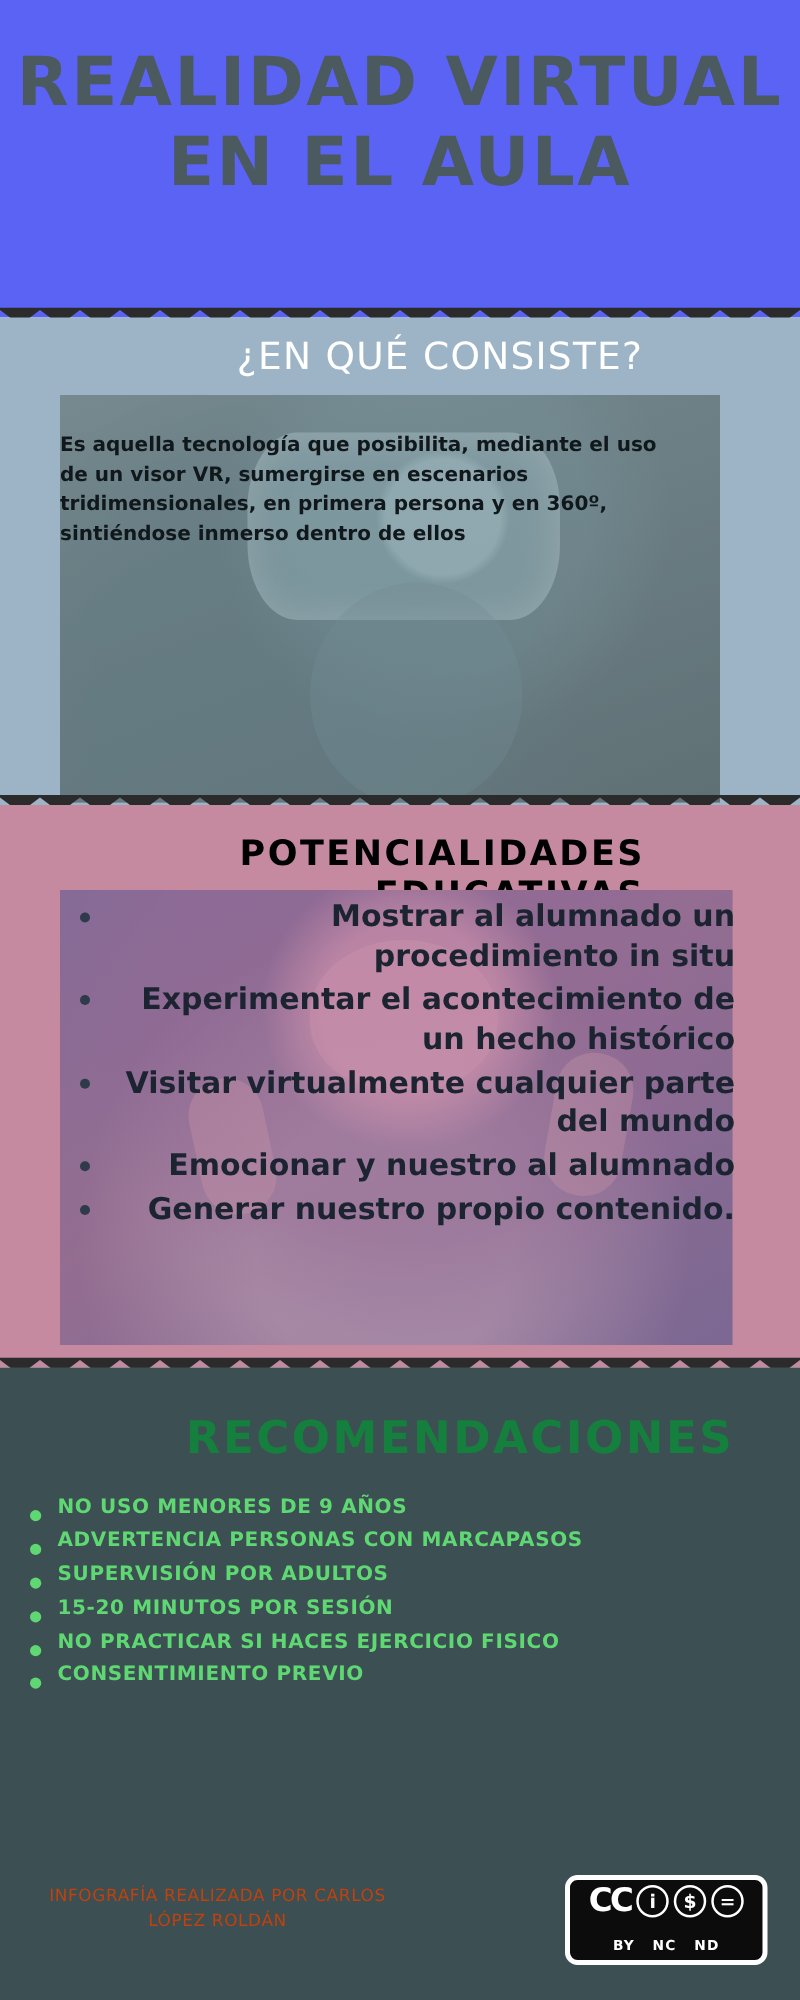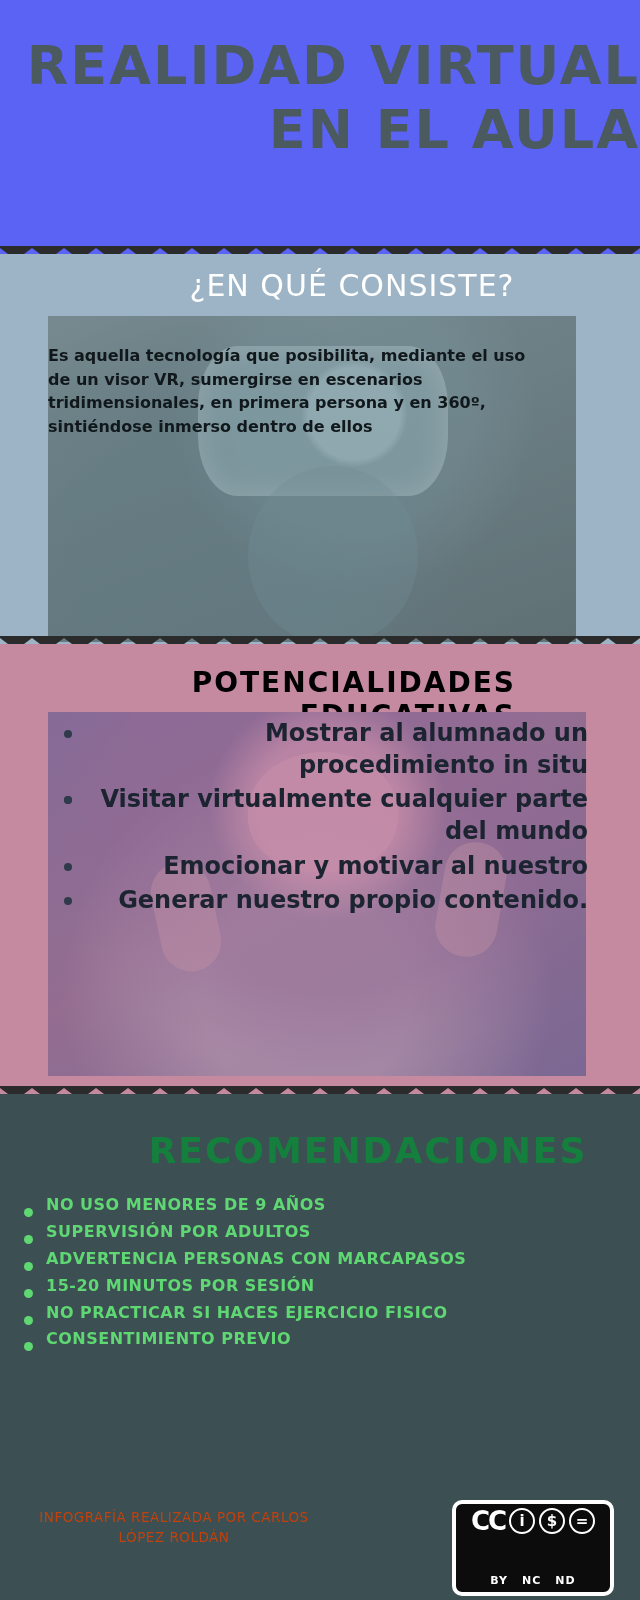--- a/index.html
+++ b/index.html
@@ -24,21 +24,21 @@
   .band-title {
     position: absolute;
     left: 0; top: 0;
     width: 640px; height: 254px;
     background: #5b63f5;
   }
   .title-block {
     position: absolute;
     left: 0; top: 34px;
     width: 640px;
-    text-align: right;
+    text-align: center;
   }
   .title-line {
     font-family: "DejaVu Sans", sans-serif;
     font-weight: bold;
     font-size: 54px;
     line-height: 1.18;
     letter-spacing: 2px;
     color: #4a5a5e;
     text-transform: uppercase;
   }
@@ -263,21 +263,21 @@
     line-height: 1.45;
     letter-spacing: 0.5px;
     color: #c2410c;
     text-transform: uppercase;
   }
 
   
   .cc-badge {
     position: absolute;
     left: 452px; top: 1500px;
-    width: 162px; height: 96px;
+    width: 162px; height: 72px;
     background: #0c0c0c;
     border: 4px solid #ffffff;
     border-radius: 10px;
     box-sizing: border-box;
   }
   .cc-row-top {
     position: absolute;
     left: 0; top: 4px;
     width: 100%;
     display: flex;
@@ -360,38 +360,38 @@
   <div class="heading-three">POTENCIALIDADES EDUCATIVAS</div>
   <div class="photo-box-2">
     <div class="ph-bg"></div>
     <div class="ph-head"></div>
     <div class="ph-hand-l"></div>
     <div class="ph-hand-r"></div>
     <div class="ph-veil"></div>
   </div>
   <ul class="list-three">
     <li><span class="dot"></span><span>Mostrar al alumnado un procedimiento in situ</span></li>
-    <li><span class="dot"></span></li>
+    <li><span class="dot"></span><span>Experimentar el acontecimiento de un hecho histórico</span></li>
     <li><span class="dot"></span><span>Visitar virtualmente cualquier parte del mundo</span></li>
-    <li><span class="dot"></span><span>Emocionar y motivar al nuestro</span></li>
+    <li><span class="dot"></span><span>Emocionar y nuestro al alumnado</span></li>
     <li><span class="dot"></span><span>Generar nuestro propio contenido.</span></li>
   </ul>
 
   <div class="zig" style="top:1086px">
     <svg width="640" height="14" viewBox="0 0 640 14" preserveAspectRatio="none">
       <polygon fill="#2b2b2b" points="0,0 640,0 640,2 624,14 608,2 592,14 576,2 560,14 544,2 528,14 512,2 496,14 480,2 464,14 448,2 432,14 416,2 400,14 384,2 368,14 352,2 336,14 320,2 304,14 288,2 272,14 256,2 240,14 224,2 208,14 192,2 176,14 160,2 144,14 128,2 112,14 96,2 80,14 64,2 48,14 32,2 16,14 0,2"></polygon>
     </svg>
   </div>
 
   <div class="band-four"></div>
   <div class="heading-four">RECOMENDACIONES</div>
   <ul class="list-four">
     <li><span class="dot"></span><span>NO USO MENORES DE 9 AÑOS</span></li>
+    <li><span class="dot"></span><span>ADVERTENCIA PERSONAS CON MARCAPASOS</span></li>
     <li><span class="dot"></span><span>SUPERVISIÓN POR ADULTOS</span></li>
-    <li><span class="dot"></span><span>ADVERTENCIA PERSONAS CON MARCAPASOS</span></li>
     <li><span class="dot"></span><span>15-20 MINUTOS POR SESIÓN</span></li>
     <li><span class="dot"></span><span>NO PRACTICAR SI HACES EJERCICIO FISICO</span></li>
     <li><span class="dot"></span><span>CONSENTIMIENTO PREVIO</span></li>
   </ul>
 
   <div class="credit">INFOGRAFÍA REALIZADA POR CARLOS LÓPEZ ROLDÁN</div>
 
   <div class="cc-badge">
     <div class="cc-row-top">
       <span class="cc-logo">CC</span>

